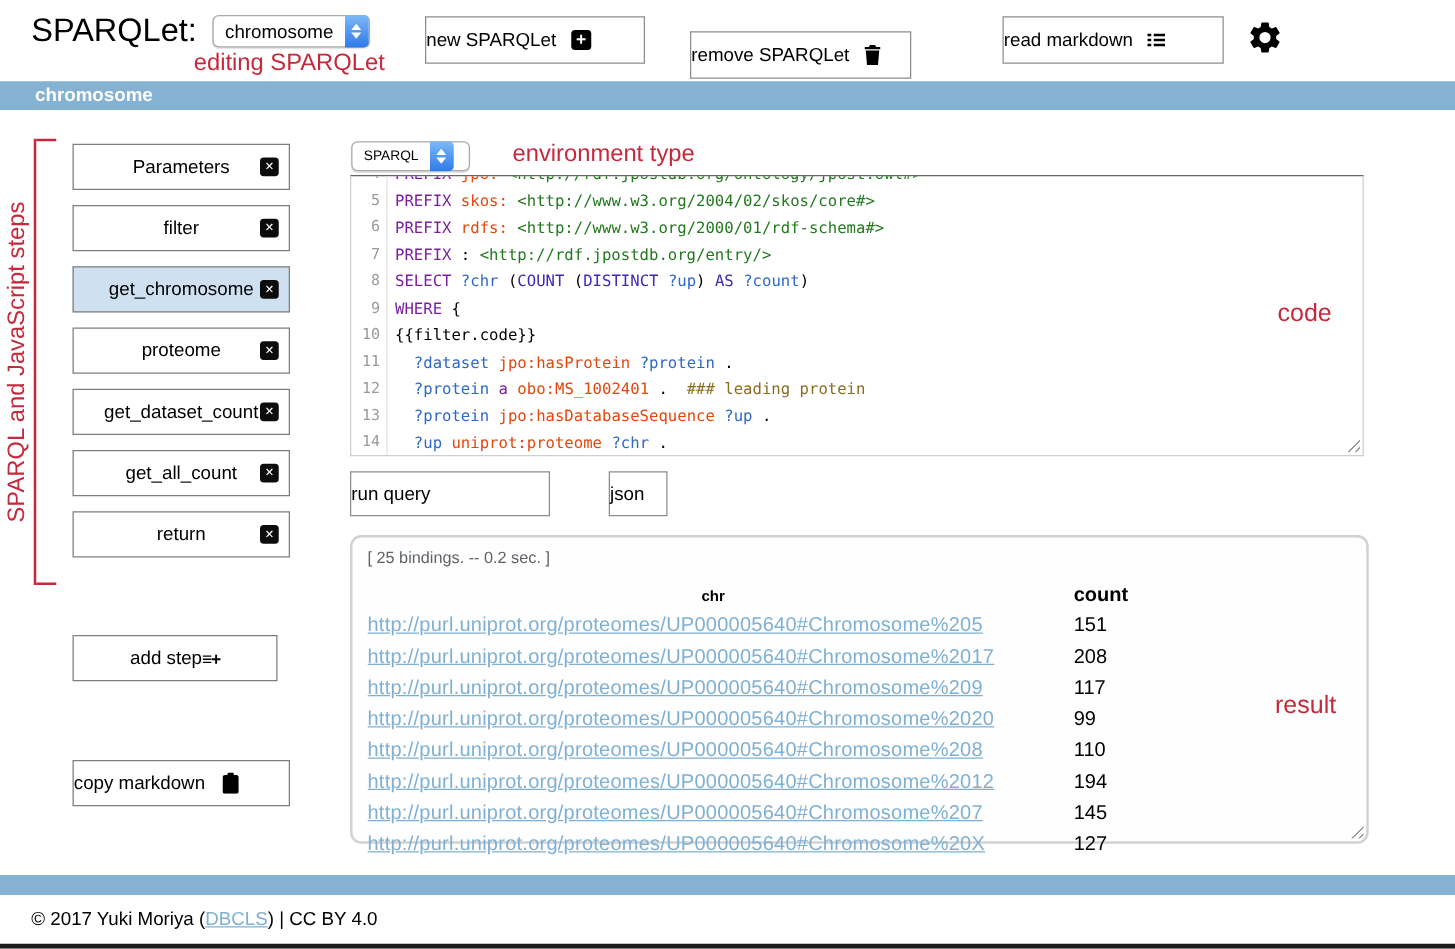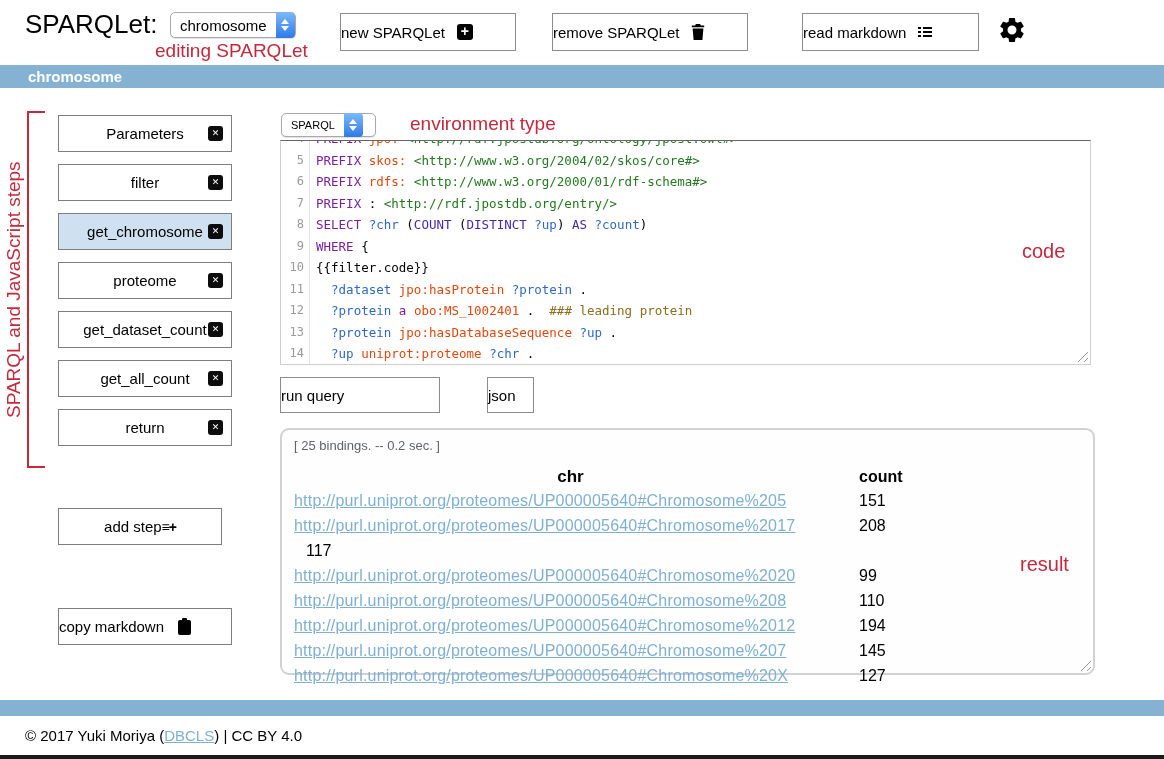--- a/index.html
+++ b/index.html
@@ -23,21 +23,21 @@
   .sel-env{left:281px;top:113px;height:24px;min-width:95px;box-sizing:border-box;}
   .sel-env .val{font-size:11px;}
   .note{position:absolute;color:var(--accent-red);font-size:19px;white-space:nowrap;}
   .note-editing{left:155px;top:40px;}
   .note-env{left:410px;top:113px;}
   .note-code{left:1022px;top:240px;font-size:20px;}
   .note-result{left:1020px;top:553px;font-size:20px;}
   .hbtn{position:absolute;height:38px;box-sizing:border-box;border:1px solid #8c8c8c;background:#fff;
     display:flex;align-items:center;justify-content:flex-start;gap:12px;font-size:15px;cursor:pointer;}
   .btn-new{left:340px;top:13px;width:176px;}
-  .btn-remove{left:552px;top:13px;width:196px;}
+  .btn-remove{left:552px;top:25px;width:177px;}
   .btn-read{left:802px;top:13px;width:177px;}
   .plus-icon{width:16px;height:16px;background:#000;border-radius:3px;color:#fff;
     font-size:14px;line-height:15px;text-align:center;font-weight:bold;}
   .list-icon{display:flex;flex-direction:column;gap:2px;}
   .li-row{display:flex;gap:2px;}
   .li-dot{width:3px;height:2px;background:#000;}
   .li-bar{width:9px;height:2px;background:#000;}
   .gear{position:absolute;left:997px;top:15px;width:30px;height:30px;cursor:pointer;}
   
   .page-bar{position:absolute;left:0;top:65px;width:100%;height:23px;background:var(--bar-blue);}
@@ -81,21 +81,21 @@
     background:repeating-linear-gradient(135deg,transparent 0 3px,#999 3px 4px);
     clip-path:polygon(100% 0,100% 100%,0 100%);}
   .btn-run{left:280px;top:377px;width:160px;height:36px;}
   .btn-json{left:487px;top:377px;width:47px;height:36px;}
   
   .result-panel{position:absolute;left:280px;top:428px;width:815px;height:247px;box-sizing:border-box;
     border:2px solid #d2d2d2;border-radius:9px;background:#fefefe;}
   .result-status{margin:8px 0 12px 12px;color:#5f6368;font-size:13px;}
   .result-table{margin-left:12px;margin-top:3px;}
   .result-hrow{display:flex;height:23px;align-items:center;}
-  .h-chr{width:553px;text-align:center;font-weight:bold;font-size:17px;}
+  .h-chr{width:553px;text-align:center;font-weight:bold;font-size:12px;}
   .h-count{padding-left:12px;font-weight:bold;font-size:16px;}
   .result-row{display:flex;height:25px;align-items:center;}
   .chr-link{width:553px;font-size:16px;letter-spacing:.2px;color:var(--link-blue);
     text-decoration:underline;white-space:nowrap;overflow:hidden;cursor:pointer;}
   .count-val{padding-left:12px;font-size:16px;}
   
   .footer-text{position:absolute;left:25px;top:727px;font-size:15px;}
   .dbcls-link{color:var(--link-blue);text-decoration:underline;cursor:pointer;}
 </style>
 </head>
@@ -247,20 +247,21 @@
     <div id="result-rows">
         <div class="result-row">
           <a class="chr-link">http://purl.uniprot.org/proteomes/UP000005640#Chromosome%205</a>
           <span class="count-val">151</span>
         </div>
         <div class="result-row">
           <a class="chr-link">http://purl.uniprot.org/proteomes/UP000005640#Chromosome%2017</a>
           <span class="count-val">208</span>
         </div>
         <div class="result-row">
+          <a class="chr-link">http://purl.uniprot.org/proteomes/UP000005640#Chromosome%209</a>
           <span class="count-val">117</span>
         </div>
         <div class="result-row">
           <a class="chr-link">http://purl.uniprot.org/proteomes/UP000005640#Chromosome%2020</a>
           <span class="count-val">99</span>
         </div>
         <div class="result-row">
           <a class="chr-link">http://purl.uniprot.org/proteomes/UP000005640#Chromosome%208</a>
           <span class="count-val">110</span>
         </div>

